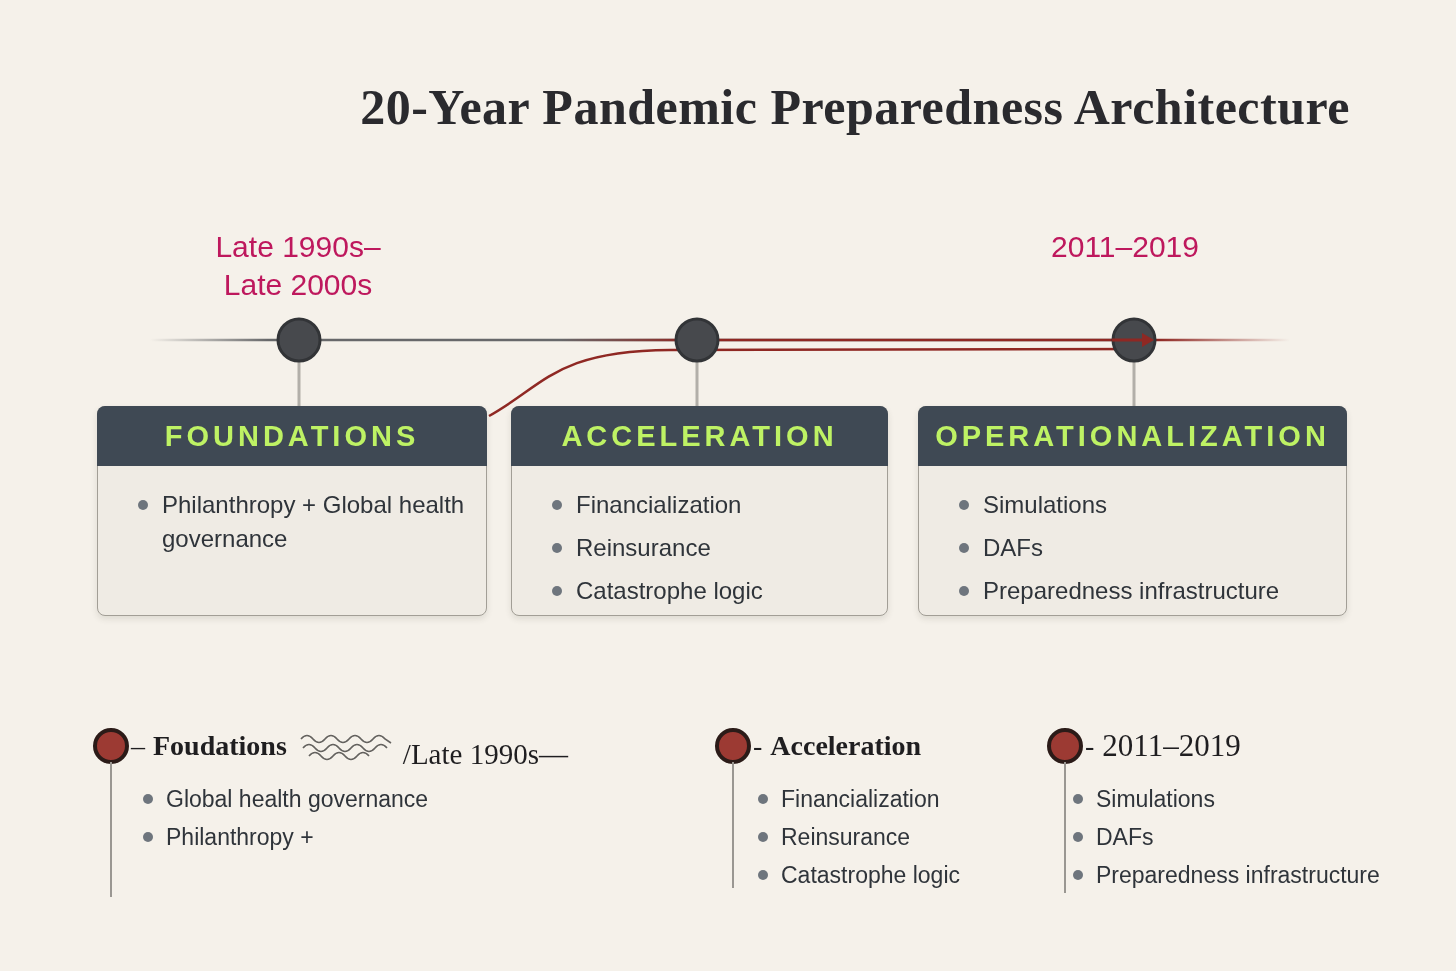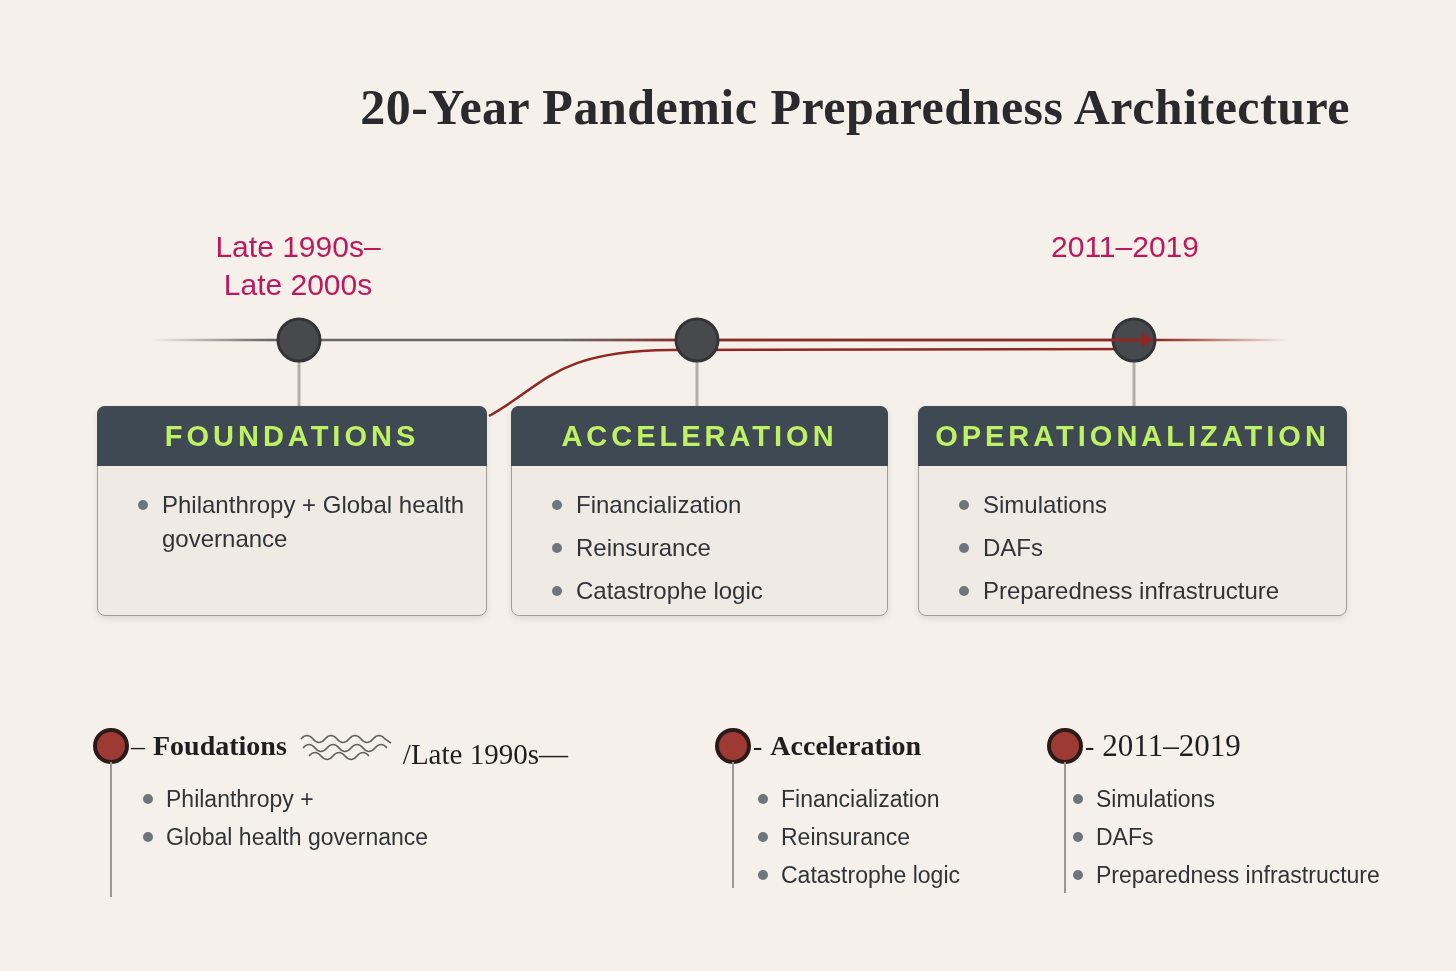--- a/index.html
+++ b/index.html
@@ -199,25 +199,25 @@
       <path d="M2 8 q6 -7 12 0 t12 0 t12 0 t12 0 t12 0 t12 0 t12 0 l6 4" fill="none" stroke="#64625f" stroke-width="1.6"></path>
       <path d="M4 17 q6 -7 12 0 t12 0 t12 0 t12 0 t12 0 t12 0 t12 0" fill="none" stroke="#64625f" stroke-width="1.6"></path>
       <path d="M10 25 q6 -7 12 0 t12 0 t12 0 t12 0 t12 0" fill="none" stroke="#64625f" stroke-width="1.6"></path>
     </svg>
     <span class="legend-suffix">/Late 1990s—</span>
   </div>
   <div class="legend-vline" id="legend-vline-1"></div>
   <ul class="legend-bullets" id="legend-bullets-1">
     <li>
       <span class="bullet-dot"></span>
+      <span>Global health governance</span>
+    </li>
+    <li>
+      <span class="bullet-dot"></span>
       <span>Philanthropy +</span>
-    </li>
-    <li>
-      <span class="bullet-dot"></span>
-      <span>Global health governance</span>
     </li>
   </ul>
 
   <div class="legend-row" id="legend-row-2">
     <span class="legend-marker"></span>
     <span class="legend-dash">-</span>
     <span class="legend-title">Acceleration</span>
   </div>
   <div class="legend-vline" id="legend-vline-2"></div>
   <ul class="legend-bullets" id="legend-bullets-2">

